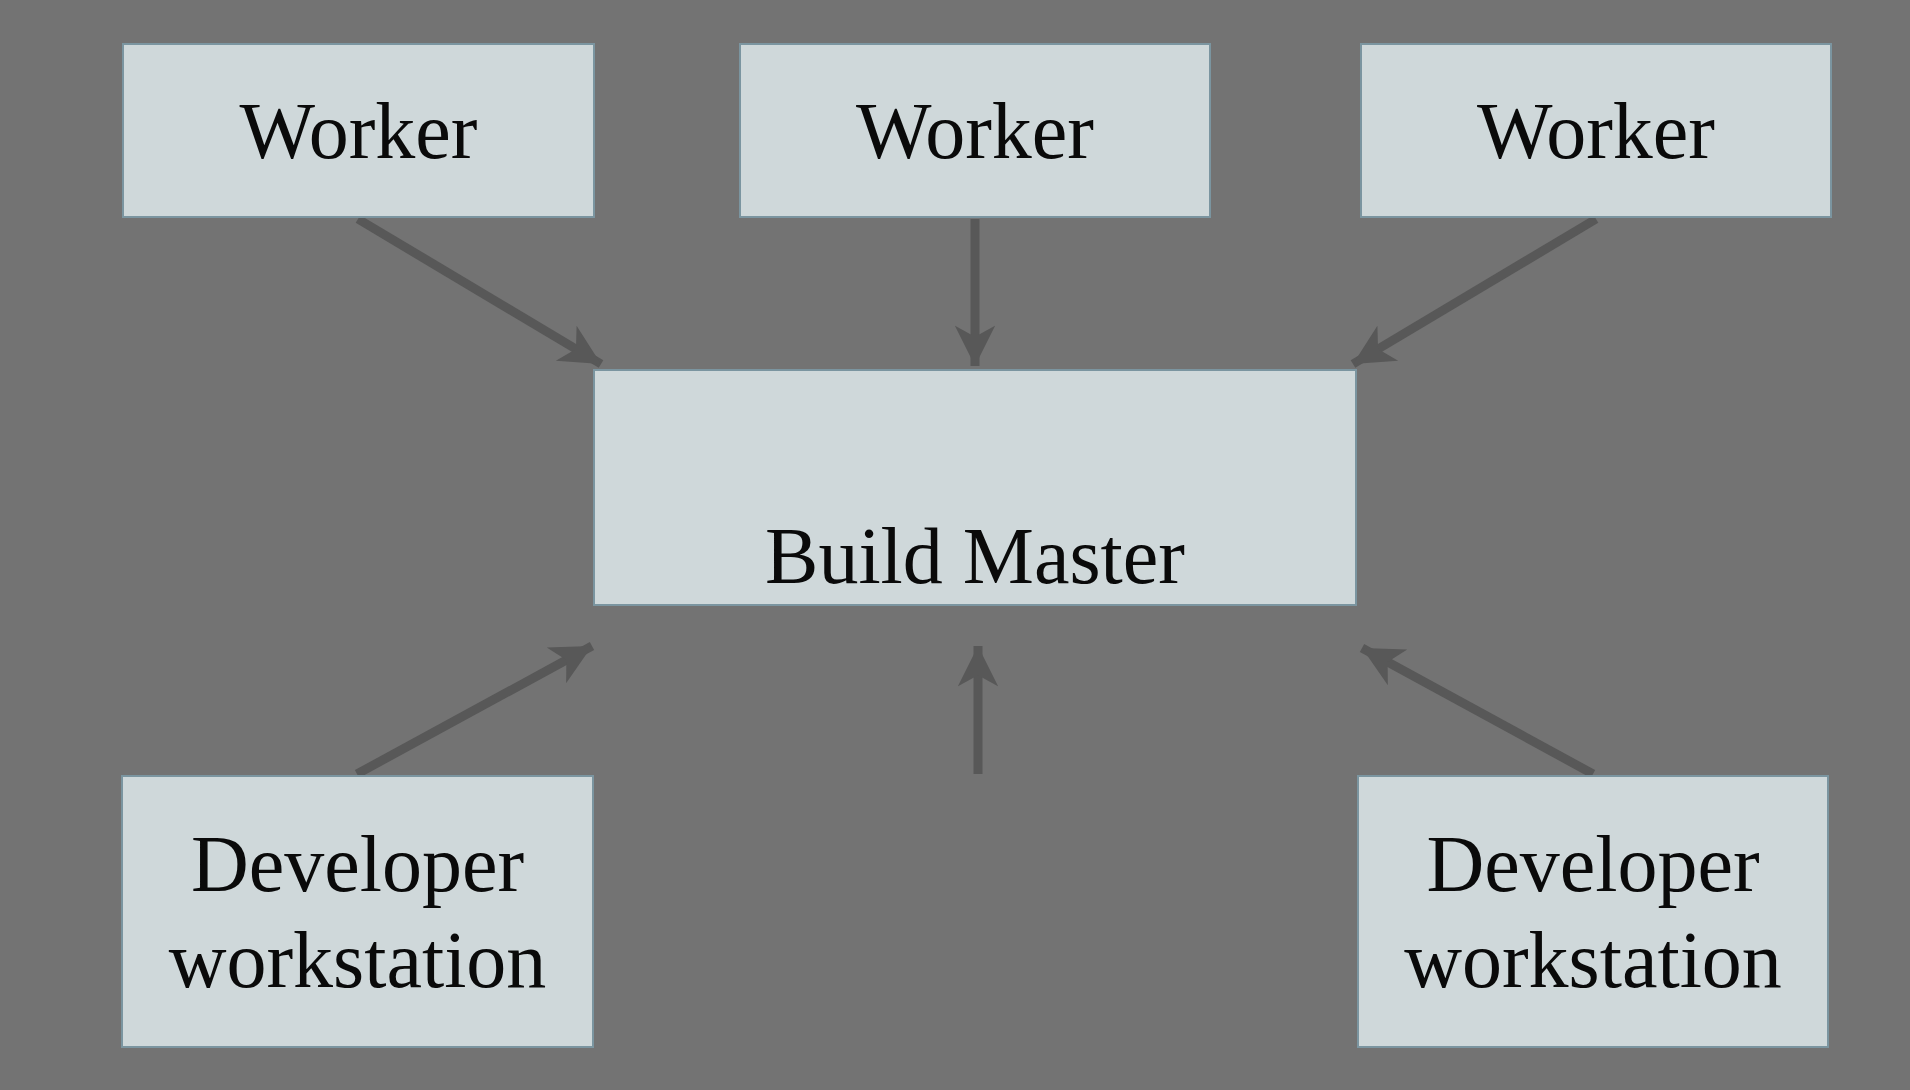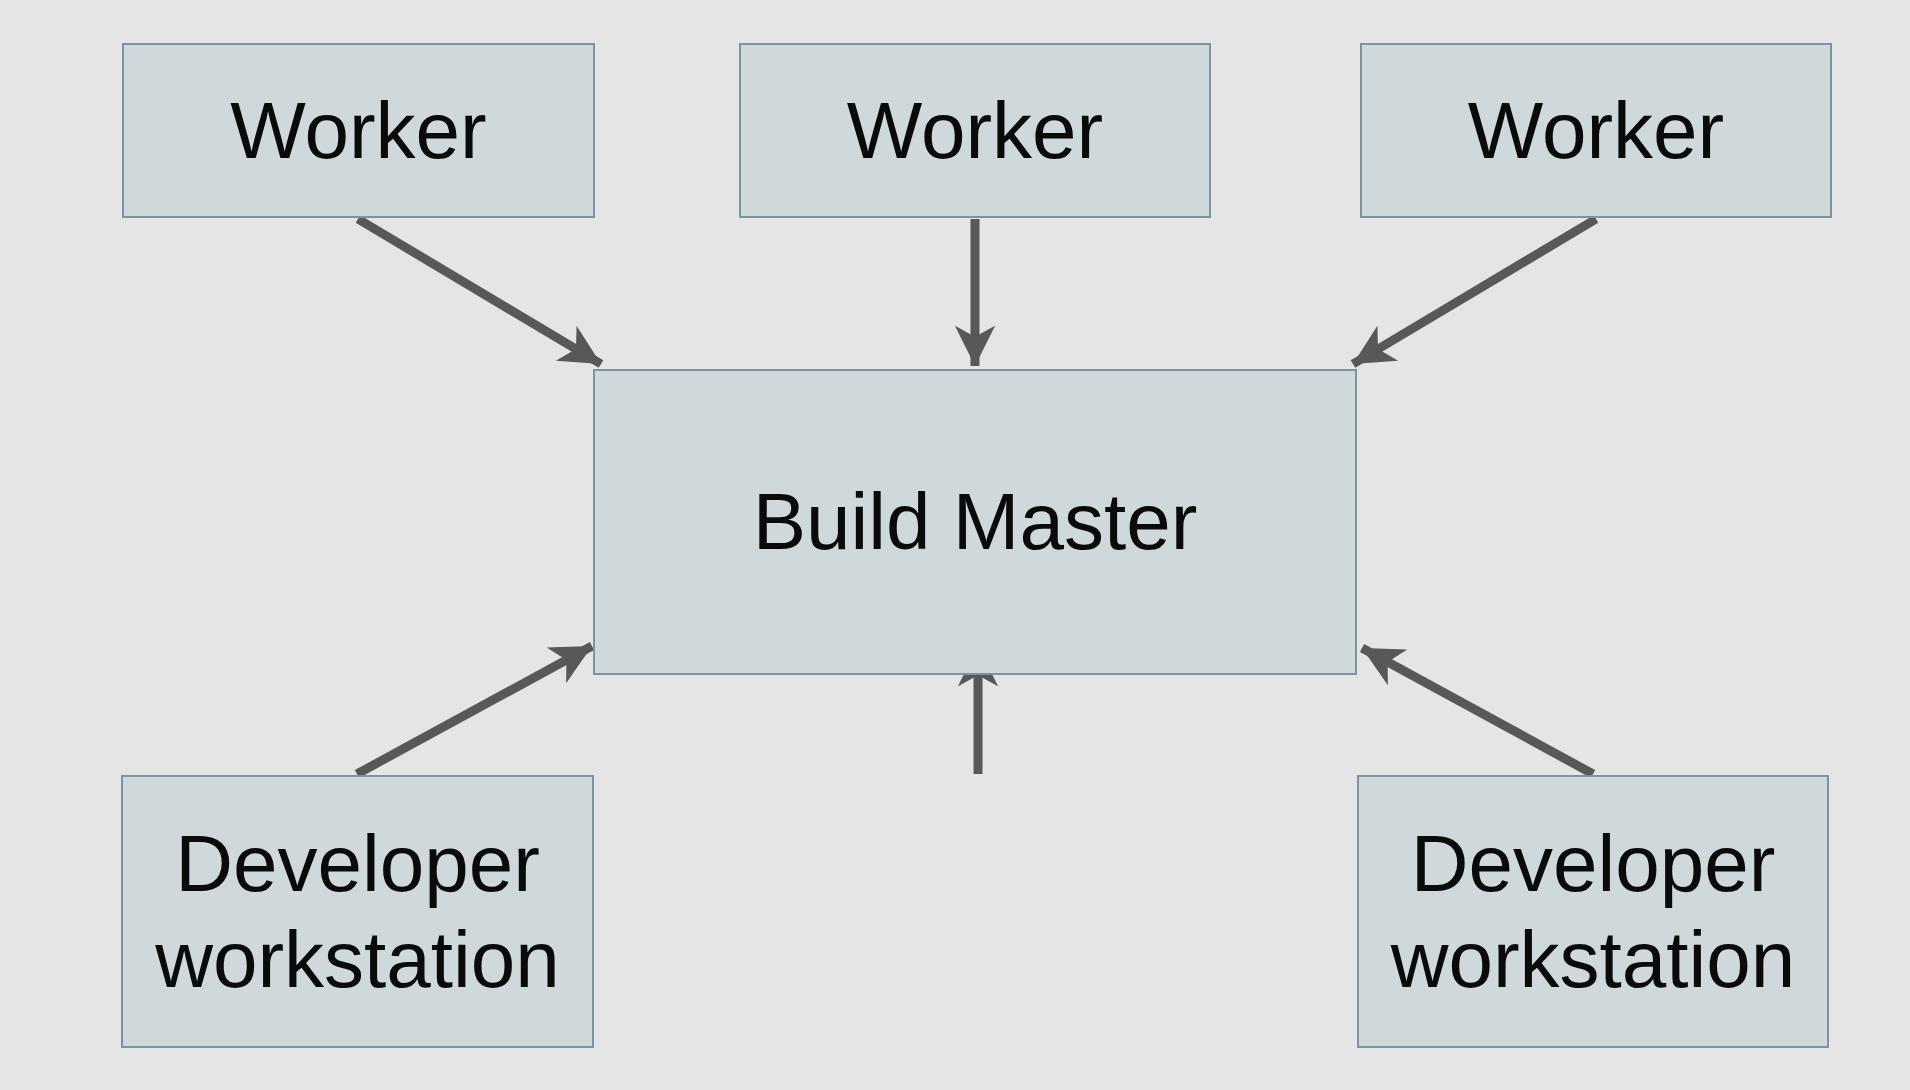--- a/index.html
+++ b/index.html
@@ -4,23 +4,23 @@
 <style>
   html, body {
     margin: 0;
     padding: 0;
     background: #ffffff;
   }
   .canvas {
     position: relative;
     width: 1910px;
     height: 1090px;
-    background: #e5e5e5;
+    background: #737373;
     overflow: hidden;
-    font-family: Liberation Sans, sans-serif;
+    font-family: Liberation Serif, serif;
   }
   .edges {
     position: absolute;
     left: 0;
     top: 0;
     width: 1910px;
     height: 1090px;
     pointer-events: none;
   }
   .node {
@@ -36,21 +36,21 @@
   .node-label {
     font-size: 80px;
     line-height: 1.2;
     color: #0a0a0a;
     letter-spacing: 0px;
   }
   
   .n-worker-1        { left: 122px;  top: 43px;  width: 473px; height: 175px; }
   .n-worker-2        { left: 739px;  top: 43px;  width: 472px; height: 175px; }
   .n-worker-3        { left: 1360px; top: 43px;  width: 472px; height: 175px; }
-  .n-build-master    { left: 593px;  top: 369px; width: 764px; height: 306px; }
+  .n-build-master    { left: 593px;  top: 369px; width: 764px; height: 237px; align-items: flex-end; }
   .n-dev-left        { left: 121px;  top: 775px; width: 473px; height: 273px; }
   .n-ci-server       { left: 742px;  top: 775px; width: 472px; height: 273px; }
   .n-dev-right       { left: 1357px; top: 775px; width: 472px; height: 273px; }
 </style>
 </head>
 <body>
 
 <div class="canvas">
 
   <svg class="edges" viewBox="0 0 1910 1090" xmlns="http://www.w3.org/2000/svg">

